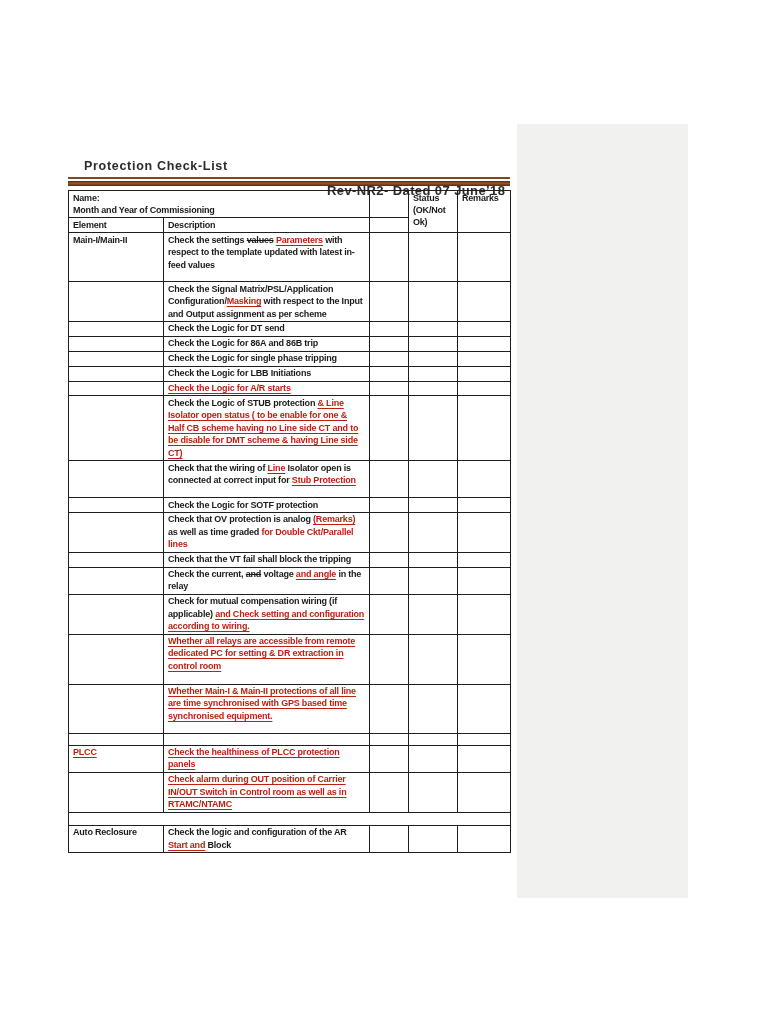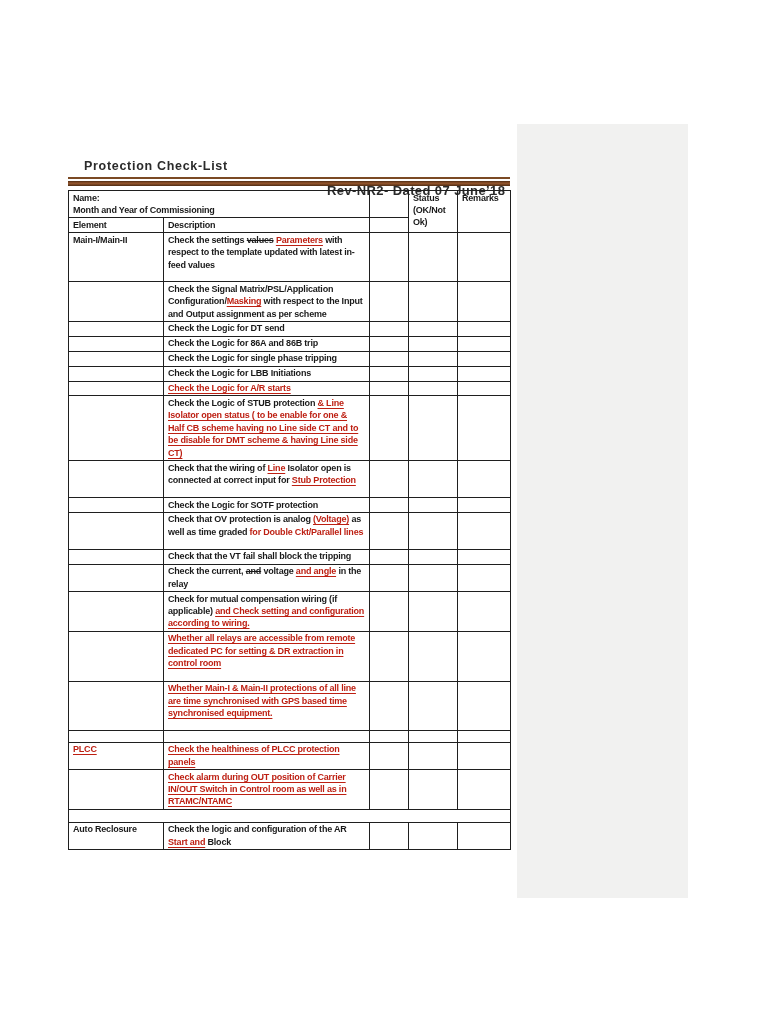--- a/index.html
+++ b/index.html
@@ -164,21 +164,21 @@
         </tr>
         <tr style="height: 13px;">
           <td></td>
           <td><span class="seg-k">Check the Logic for SOTF protection</span></td>
           <td></td>
           <td></td>
           <td></td>
         </tr>
         <tr style="height: 37px;">
           <td></td>
-          <td><span class="seg-k">Check that OV protection is analog </span><span class="seg-ru">(Voltage)</span><span class="seg-k"> as well as time graded </span><span class="seg-r">for Double Ckt/Parallel lines</span></td>
+          <td><span class="seg-k">Check that OV protection is analog </span><span class="seg-ru">(Remarks)</span><span class="seg-k"> as well as time graded </span><span class="seg-r">for Double Ckt/Parallel lines</span></td>
           <td></td>
           <td></td>
           <td></td>
         </tr>
         <tr style="height: 13px;">
           <td></td>
           <td><span class="seg-k">Check that the VT fail shall block the tripping</span></td>
           <td></td>
           <td></td>
           <td></td>

